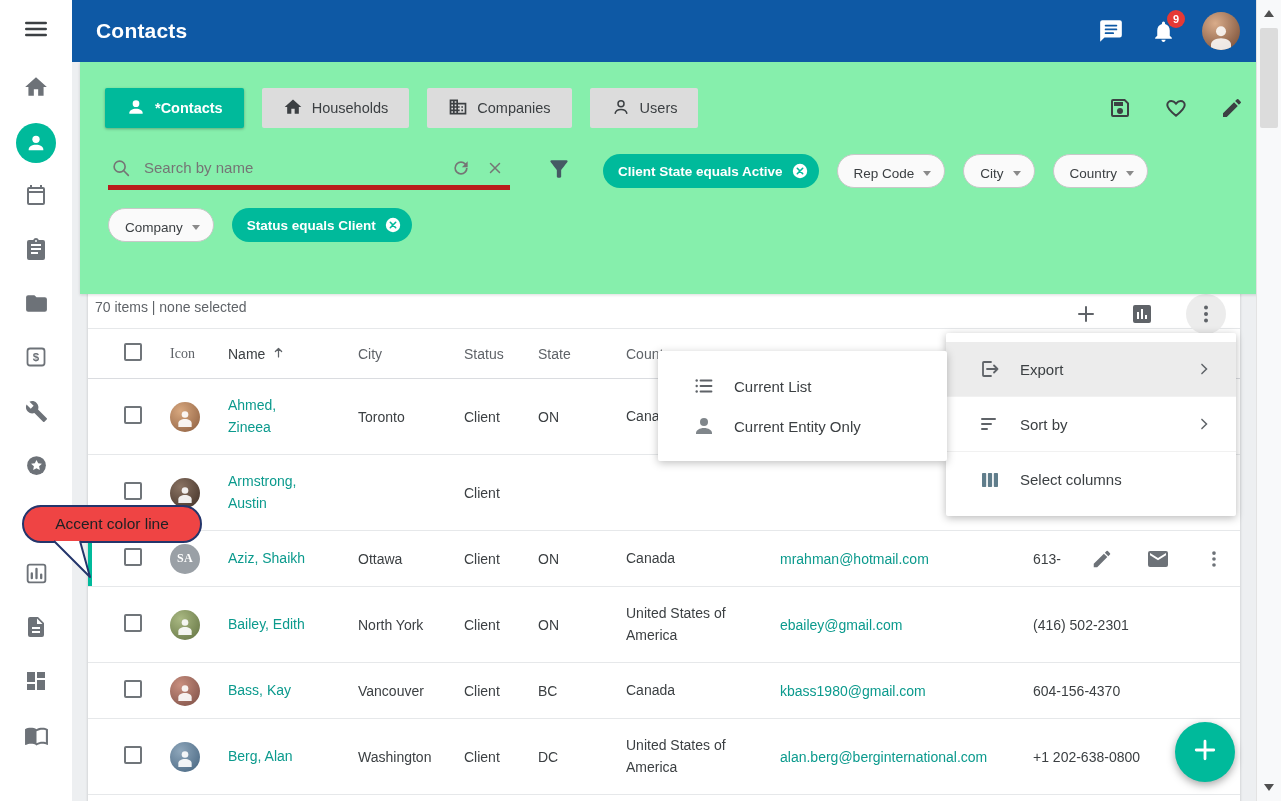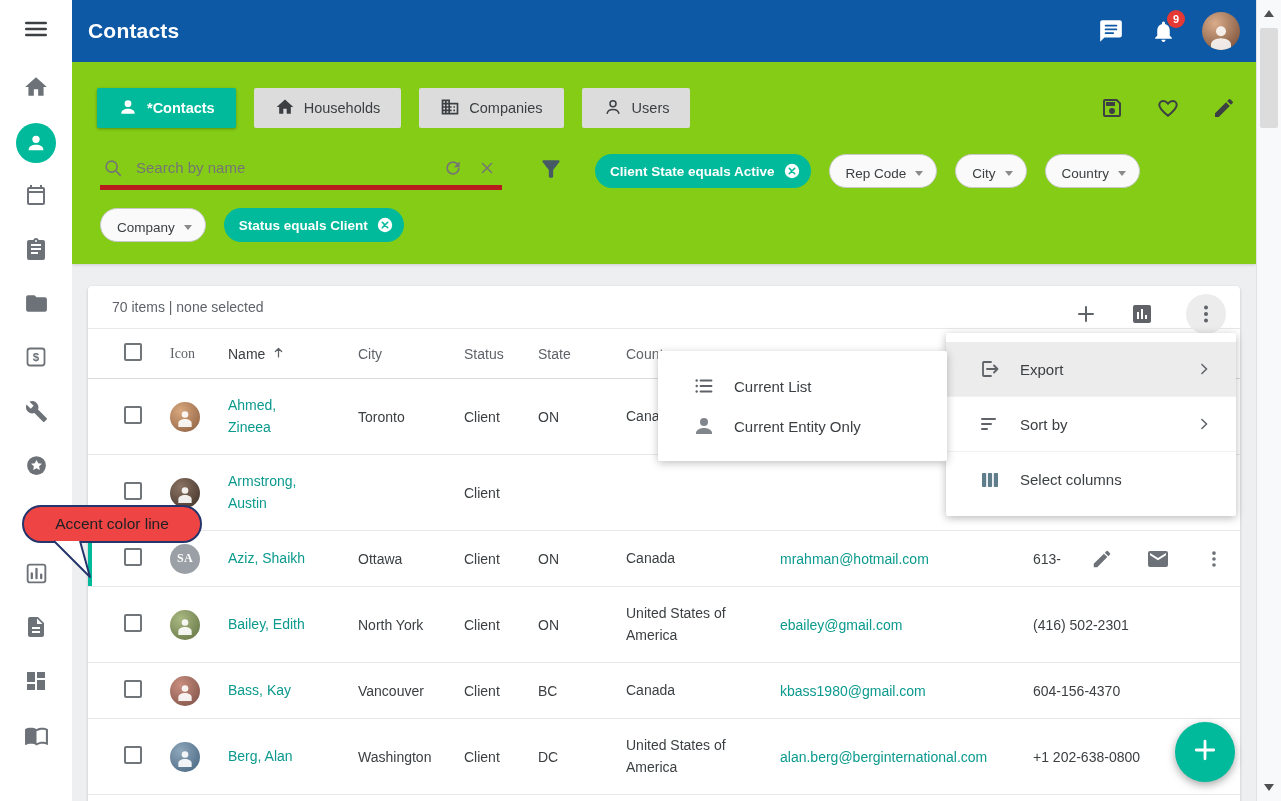--- a/index.html
+++ b/index.html
@@ -9,28 +9,28 @@
 
   
   .sidebar { position:absolute; left:0; top:0; width:72px; height:801px; background:#fff; z-index:10; }
   .side-item { width:72px; height:54px; display:flex; align-items:center; justify-content:center; color:#6d7278; cursor:pointer; }
   .side-item.first { height:62px; color:#3c4043; }
   .side-item.spacer { cursor:default; }
   .active-circle { width:40px; height:40px; border-radius:50%; background:#00BA9B; display:flex; align-items:center; justify-content:center; }
 
   
   .topbar { position:absolute; left:72px; top:0; width:1184px; height:62px; background:#0E59A5; display:flex; align-items:center; z-index:5; }
-  .topbar h1 { color:#fff; font-size:21px; font-weight:bold; margin-left:16px; letter-spacing:.2px; }
+  .topbar h1 { color:#fff; font-size:21px; font-weight:bold; margin-left:24px; letter-spacing:.2px; }
   .topbar-right { margin-left:auto; display:flex; align-items:center; gap:26px; margin-right:16px; }
   .tb-icon { position:relative; width:26px; height:26px; display:flex; align-items:center; justify-content:center; cursor:pointer; }
   .badge { position:absolute; top:-8px; right:-9px; min-width:18px; height:18px; border-radius:9px; background:#e53935; color:#fff; font-size:11px; font-weight:bold; display:flex; align-items:center; justify-content:center; padding:0 4px; }
   .avatar-top { width:38px; height:38px; border-radius:50%; background:radial-gradient(circle at 35% 30%, #d9ac8a, #8a5f46 75%); display:flex; align-items:flex-end; justify-content:center; overflow:hidden; cursor:pointer; }
 
   
-  .filter-panel { position:absolute; left:72px; top:62px; width:1184px; height:202px; background:#84cc16; box-shadow:0 1px 3px rgba(0,0,0,.14); z-index:4; }
+  .filter-panel { position:absolute; left:80px; top:62px; width:1184px; height:232px; background:#86efac; box-shadow:0 1px 3px rgba(0,0,0,.14); z-index:4; }
   .tabs { position:absolute; left:25px; top:26px; display:flex; gap:18px; }
   .tab { height:40px; display:flex; align-items:center; gap:9px; padding:0 21px; background:#dcdcdc; color:#3c4043; font-size:14.5px; border-radius:2px; cursor:pointer; white-space:nowrap; }
   .tab.active { background:#00BA9B; color:#fff; font-weight:bold; box-shadow:0 1px 3px rgba(0,0,0,.3); }
   .panel-actions { position:absolute; right:20px; top:34px; display:flex; gap:32px; color:#3c4043; }
   .panel-actions .pa-icon { width:24px; height:24px; cursor:pointer; }
   .search-box { position:absolute; left:28px; top:90px; width:402px; height:38px; display:flex; align-items:center; gap:12px; border-bottom:5px solid #b91c1c; padding:0 4px 2px 2px; }
   .search-box input { flex:1; border:none; outline:none; font-size:15px; color:#3c4043; background:transparent; font-family:inherit; }
   .search-box input::placeholder { color:#757575; }
   .sb-icon { width:22px; height:22px; flex:0 0 auto; cursor:pointer; display:flex; align-items:center; justify-content:center; }
   .funnel { position:absolute; left:466px; top:94px; width:26px; height:26px; cursor:pointer; }
@@ -38,21 +38,21 @@
   .chips1 { left:523px; top:92px; }
   .chips2 { left:28px; top:146px; }
   .chip { height:34px; border-radius:17px; display:flex; align-items:center; font-size:13.5px; cursor:pointer; white-space:nowrap; }
   .chip.applied { background:#00BA9B; color:#fff; padding:0 10px 0 15px; gap:8px; font-weight:bold; }
   .chip.dd { background:#fafafa; border:1px solid #c8c8c8; color:#3c4043; padding:4px 13px 0 16px; gap:9px; }
   .chip-x { width:18px; height:18px; display:flex; cursor:pointer; }
   .caret { width:0; height:0; border-left:4.5px solid transparent; border-right:4.5px solid transparent; border-top:5px solid #8a8a8a; }
 
   
   .card { position:absolute; left:88px; top:286px; width:1152px; height:530px; background:#fff; border-radius:4px 4px 0 0; box-shadow:0 1px 3px rgba(0,0,0,.2); }
-  .card-head { height:43px; display:flex; align-items:center; padding-left:24px; border-bottom:1px solid #e6e8ea; }
+  .card-head { height:43px; display:flex; align-items:center; padding-left:7px; border-bottom:1px solid #e6e8ea; }
   .summary { font-size:14px; color:#5f6368; }
   .card-icons { position:absolute; right:14px; top:8px; height:40px; display:flex; align-items:center; gap:32px; }
   .ci { width:24px; height:24px; display:flex; align-items:center; justify-content:center; cursor:pointer; }
   .ci-circle { width:40px; height:40px; border-radius:50%; background:#ececec; display:flex; align-items:center; justify-content:center; cursor:pointer; }
 
   .grid-row { display:grid; grid-template-columns:70px 56px 130px 106px 74px 88px 154px 253px 150px 1fr; align-items:center; }
   .thead { height:50px; border-bottom:1px solid #dadce0; color:#5f6368; font-size:14px; }
   .thead .c-name { color:#3c4043; display:flex; align-items:center; gap:6px; cursor:pointer; }
   .cell { padding-left:14px; font-size:14px; overflow:hidden; }
   .c-check { padding-left:36px; }

